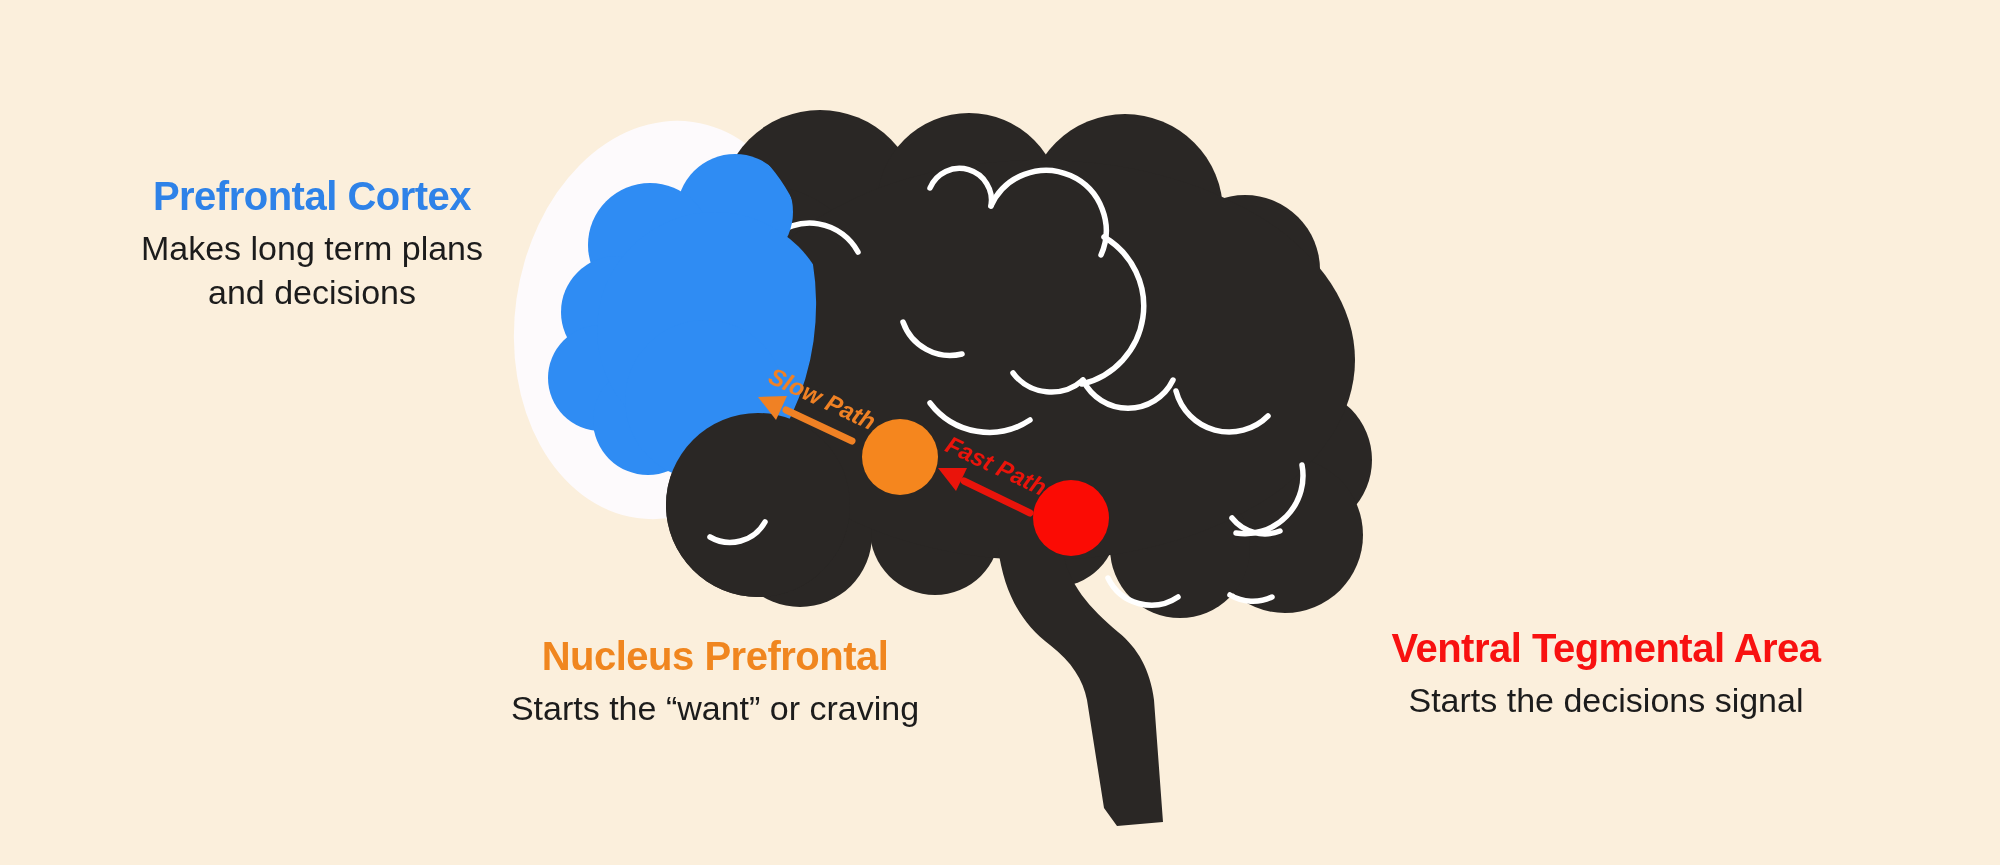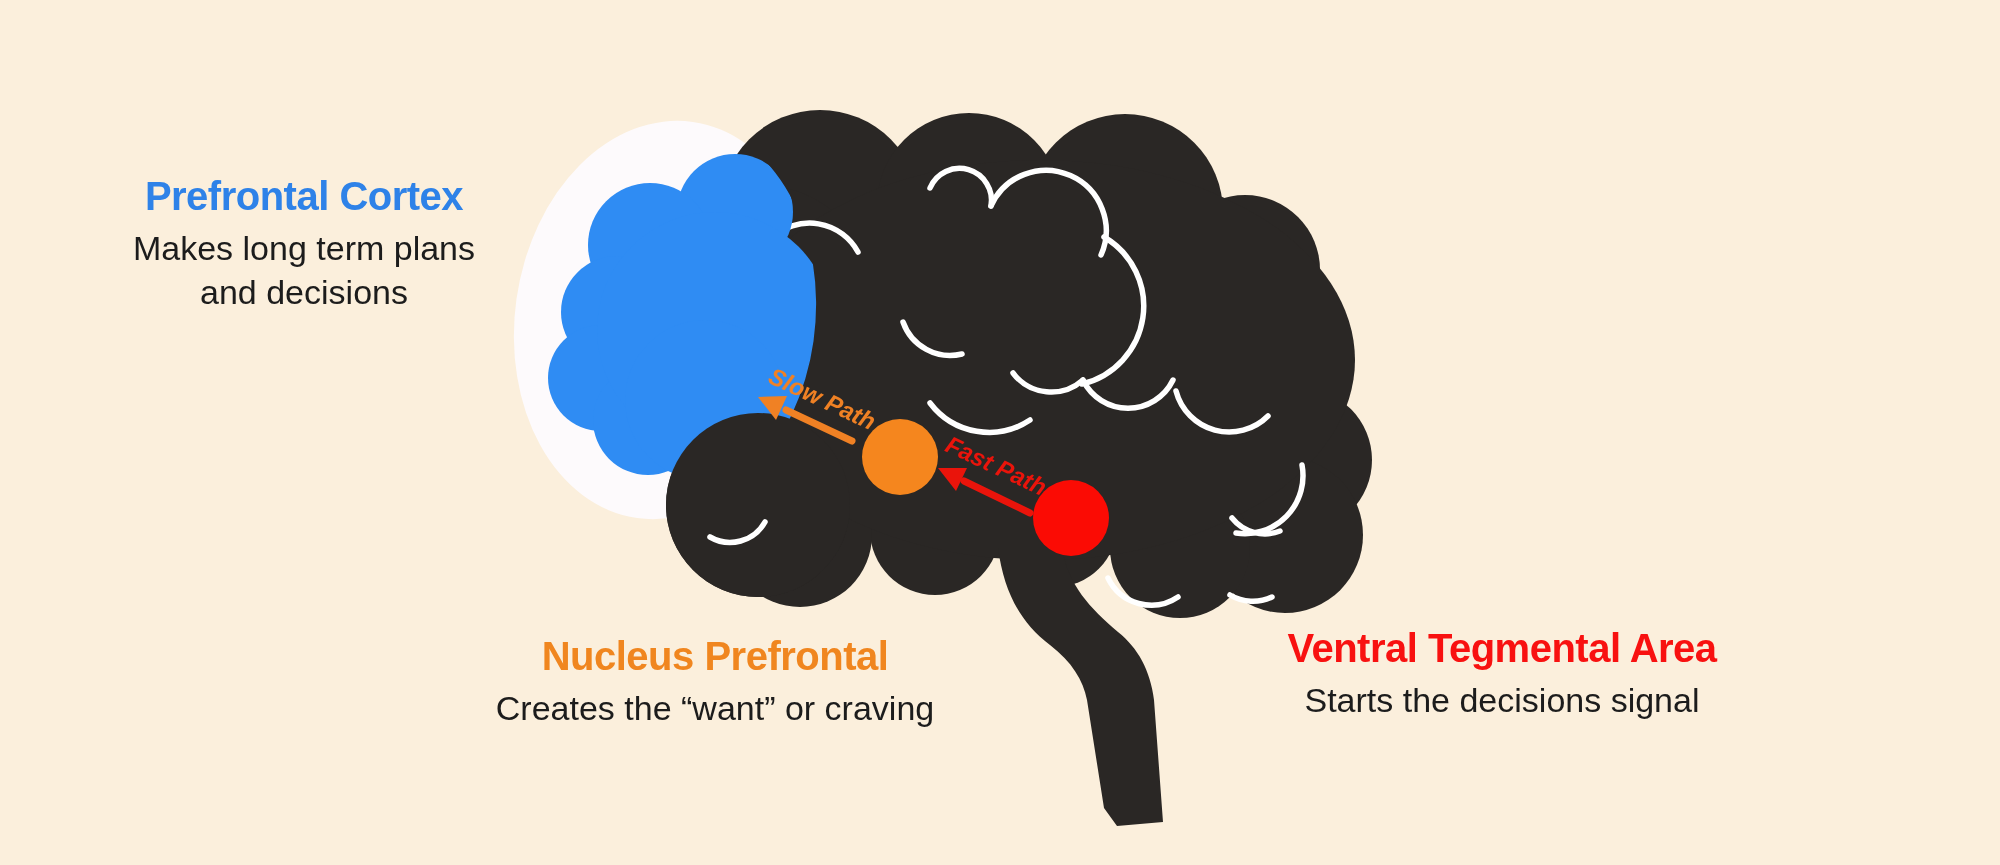--- a/index.html
+++ b/index.html
@@ -23,25 +23,25 @@
     font-weight: bold;
     letter-spacing: -0.5px;
     line-height: 48px;
   }
   .region-desc {
     font-size: 34px;
     color: #1c1c1c;
     line-height: 44px;
     margin-top: 6px;
   }
-  #label-prefrontal { left: 4px;    top: 172px; }
+  #label-prefrontal { left: 12px;    top: 172px; }
   #label-prefrontal .region-title { color: #2e82e8; }
   #label-nucleus    { left: 415px;  top: 632px; }
   #label-nucleus .region-title    { color: #f0861f; }
-  #label-vta        { left: 1202px; top: 624px; }
+  #label-vta        { left: 1306px; top: 624px; }
   #label-vta .region-title        { color: #f81110; }
   .path-label {
     font-family: "Liberation Sans", sans-serif;
     font-size: 24px;
     font-weight: bold;
     font-style: italic;
   }
 </style>
 </head>
 <body>
@@ -131,21 +131,21 @@
   <div class="region-label" id="label-prefrontal">
     <div class="region-title">Prefrontal Cortex</div>
     <div class="region-desc">
       <div>Makes long term plans</div>
       <div>and decisions</div>
     </div>
   </div>
 
   <div class="region-label" id="label-nucleus">
     <div class="region-title">Nucleus Prefrontal</div>
-    <div class="region-desc">Creates the “want” or craving</div>
+    <div class="region-desc">Starts the “want” or craving</div>
   </div>
 
   <div class="region-label" id="label-vta">
     <div class="region-title">Ventral Tegmental Area</div>
     <div class="region-desc">Starts the decisions signal</div>
   </div>
 
 </div>
 
 </body></html>

